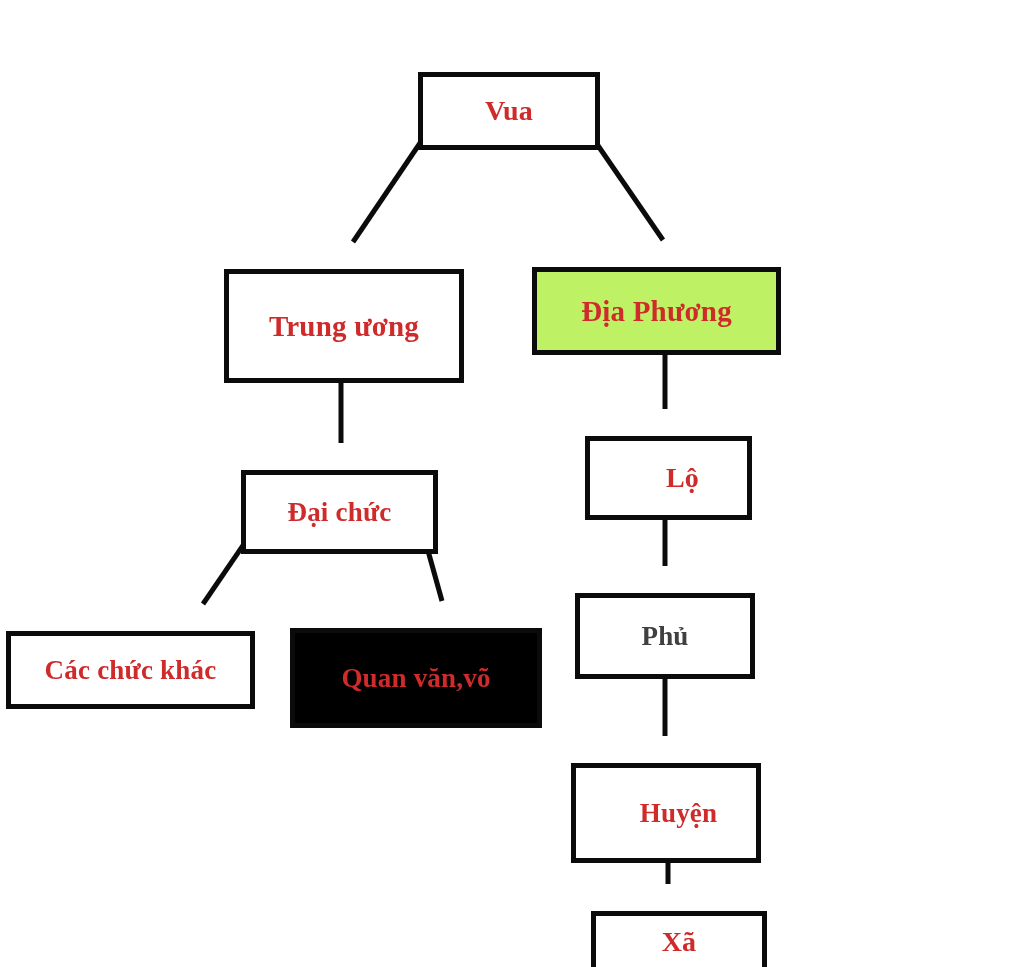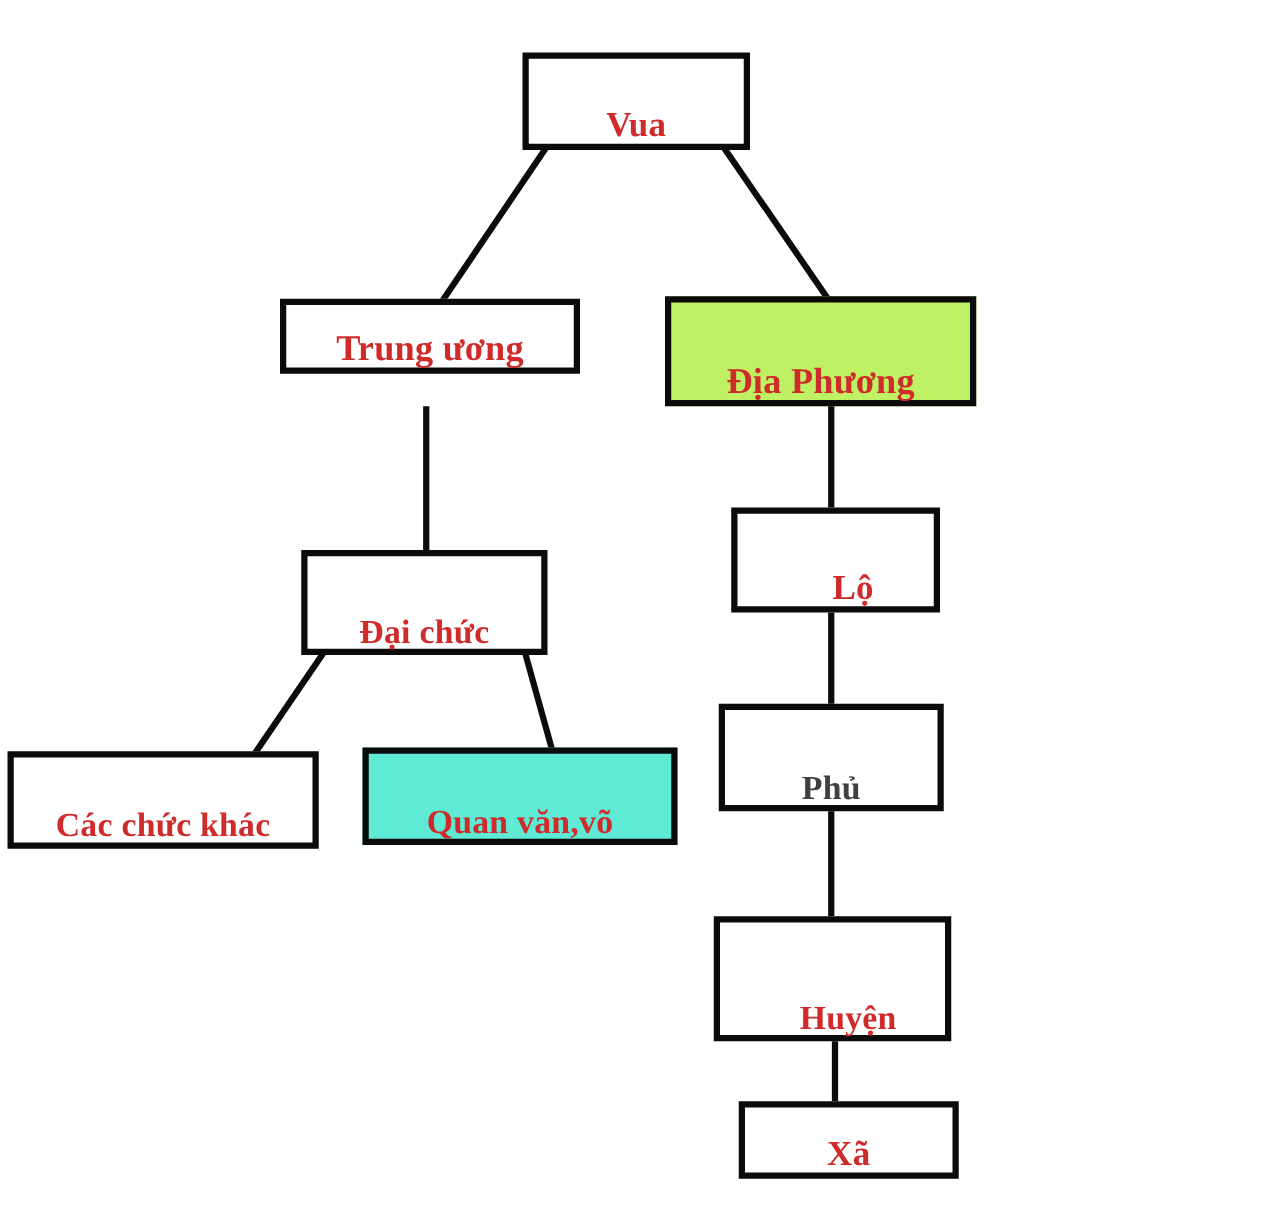--- a/index.html
+++ b/index.html
@@ -25,23 +25,24 @@
     width: 1024px;
     height: 967px;
     pointer-events: none;
   }
   .node {
     position: absolute;
     box-sizing: border-box;
     background: #ffffff;
     border: 5px solid #404040;
     display: flex;
-    align-items: flex-end;
+    align-items: center;
     justify-content: center;
     z-index: 2;
+    margin-top: 30px;
   }
   .node .label {
     color: #cf2b2b;
     font-weight: bold;
     font-size: 27px;
     line-height: 1;
     letter-spacing: 0.2px;
     white-space: nowrap;
     text-align: center;
   }
@@ -69,37 +70,37 @@
       <line x1="665" y1="323" x2="665" y2="409" stroke="#0b0b0b" stroke-width="5" stroke-linecap="butt"></line>
       <line x1="665" y1="488" x2="665" y2="566" stroke="#0b0b0b" stroke-width="5" stroke-linecap="butt"></line>
       <line x1="665" y1="647" x2="665" y2="736" stroke="#0b0b0b" stroke-width="5" stroke-linecap="butt"></line>
       <line x1="668" y1="815" x2="668" y2="884" stroke="#0b0b0b" stroke-width="5" stroke-linecap="butt"></line>
     </svg>
 
   <div class="node n-vua" style="left: 418px; top: 42px; width: 182px; height: 78px; border-color: rgb(11, 11, 11); background: rgb(255, 255, 255);">
     <span class="label" style="color: rgb(207, 43, 43);">Vua</span>
   </div>
 
-  <div class="node n-trunguong" style="left: 224px; top: 239px; width: 240px; height: 60px; border-color: rgb(11, 11, 11); background: rgb(255, 255, 255);">
+  <div class="node n-trunguong" style="left: 224px; top: 239px; width: 240px; height: 114px; border-color: rgb(11, 11, 11); background: rgb(255, 255, 255);">
     <span class="label" style="color: rgb(207, 43, 43);">Trung ương</span>
   </div>
 
   <div class="node n-diaphuong" style="left: 532px; top: 237px; width: 249px; height: 88px; border-color: rgb(11, 11, 11); background: #bef264;">
     <span class="label" style="color: rgb(207, 43, 43);">Địa Phương</span>
   </div>
 
   <div class="node n-daithan" style="left: 241px; top: 440px; width: 197px; height: 84px; border-color: rgb(11, 11, 11); background: rgb(255, 255, 255);">
     <span class="label" style="color: rgb(207, 43, 43);">Đại chức</span>
   </div>
 
   <div class="node n-cacchuckhac" style="left: 6px; top: 601px; width: 249px; height: 78px; border-color: rgb(11, 11, 11); background: rgb(255, 255, 255);">
     <span class="label" style="color: rgb(207, 43, 43);">Các chức khác</span>
   </div>
 
-  <div class="node n-quanvanvo" style="left: 290px; top: 598px; width: 252px; height: 78px; border-color: rgb(11, 11, 11); background: #5eead4;">
+  <div class="node n-quanvanvo" style="left: 290px; top: 598px; width: 252px; height: 100px; border-color: rgb(11, 11, 11); background: #000000;">
     <span class="label" style="color: rgb(207, 43, 43);">Quan văn,võ</span>
   </div>
 
   <div class="node n-lo" style="left: 585px; top: 406px; width: 167px; height: 84px; border-color: rgb(11, 11, 11); background: rgb(255, 255, 255); padding-left: 28px;">
     <span class="label" style="color: rgb(207, 43, 43);">Lộ</span>
   </div>
 
   <div class="node n-phu" style="left: 575px; top: 563px; width: 180px; height: 86px; border-color: rgb(11, 11, 11); background: rgb(255, 255, 255);">
     <span class="label" style="color: #404040;">Phủ</span>
   </div>

